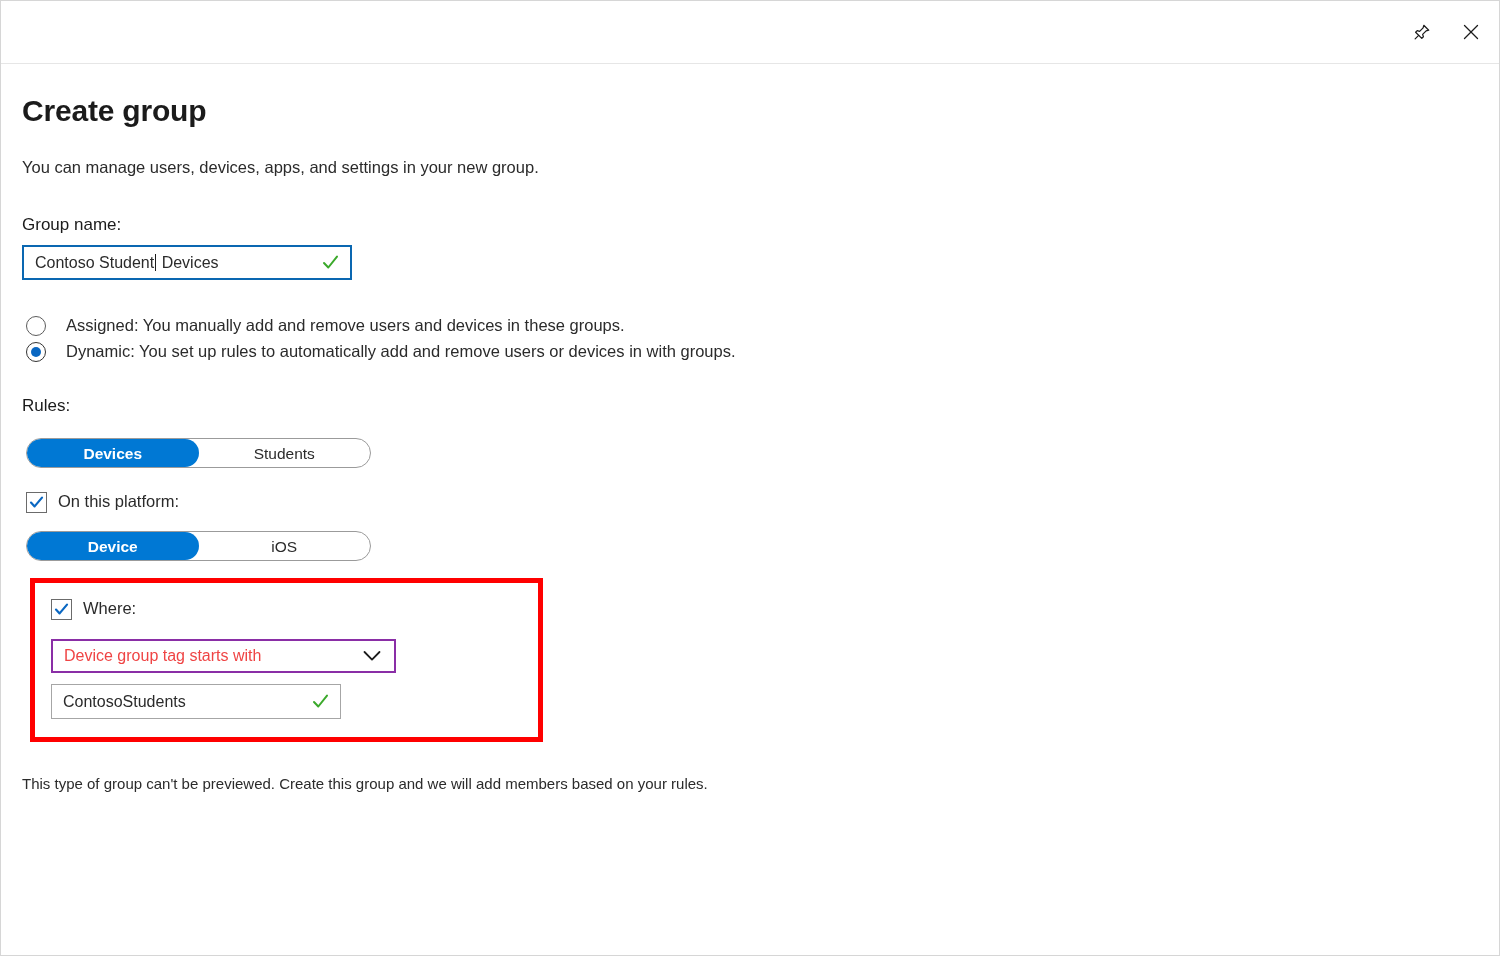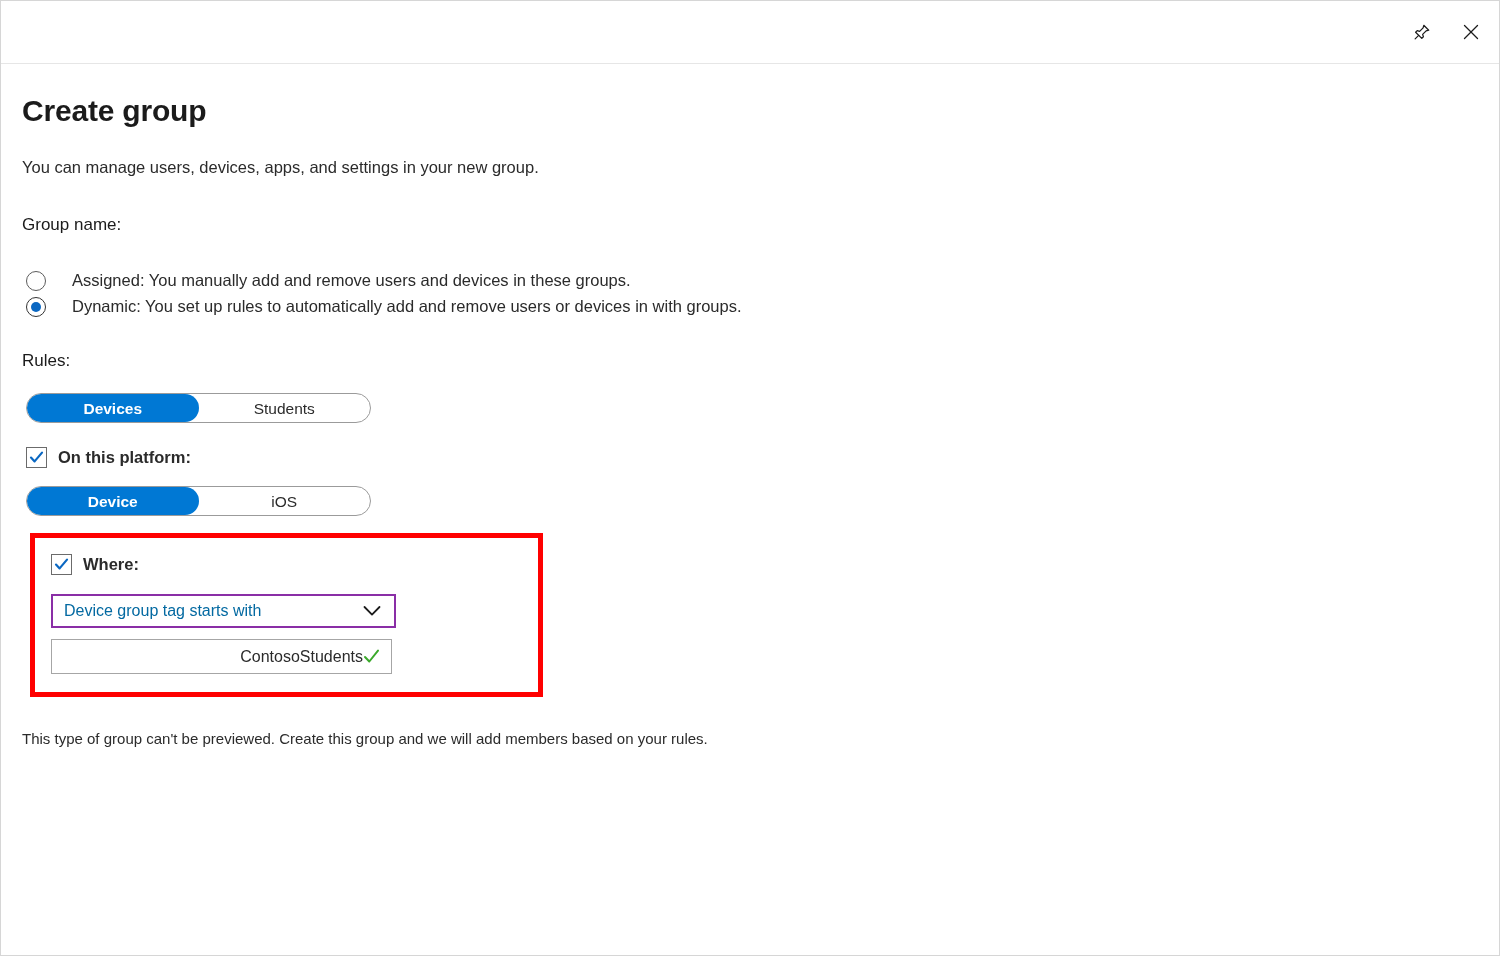--- a/index.html
+++ b/index.html
@@ -79,21 +79,21 @@
   
   .text-input-wrap {
     position: relative;
     width: 330px;
     height: 35px;
     display: flex;
     align-items: center;
     background: #ffffff;
   }
   .text-input-wrap.focused { border: 2px solid #0a67b1; }
-  .text-input-wrap.plain   { border: 1px solid #a6a6a6; width: 341px; text-align: right; }
+  .text-input-wrap.plain   { border: 1px solid #a6a6a6; width: 290px; }
 
   .text-input-value {
     flex: 1;
     font-size: 16px;
     color: #2b2b2b;
     padding-left: 11px;
     white-space: nowrap;
     overflow: hidden;
     line-height: 1;
   }
@@ -130,29 +130,28 @@
   }
   .radio-outer.checked { border-color: #333333; }
   .radio-dot {
     width: 10px; height: 10px;
     border-radius: 50%;
     background: #0a67c2;
   }
   .radio-label {
     font-size: 16.5px;
     color: #2b2b2b;
-    margin-left: 26px;
+    margin-left: 20px;
     line-height: 1.2;
   }
 
   
   .check-row {
     display: flex;
-    align-items: center;
-    font-weight: bold;
+    align-items: flex-start;
   }
   .checkbox-box {
     width: 21px; height: 21px;
     border: 1.6px solid #6b6b6b;
     background: #ffffff;
     display: flex;
     align-items: center;
     justify-content: center;
     flex: 0 0 auto;
   }
@@ -200,21 +199,21 @@
     height: 34px;
     border: 2px solid #8a2ea6;
     background: #ffffff;
     display: flex;
     align-items: center;
     cursor: pointer;
   }
   .dropdown-text {
     flex: 1;
     font-size: 16px;
-    color: #0369a1;
+    color: #ef4444;
     padding-left: 11px;
     line-height: 1;
   }
   .dropdown-chevron {
     margin-right: 13px;
     display: flex;
     align-items: center;
   }
 
   
@@ -265,20 +264,28 @@
   </div>
 
   <div id="panel-body">
 
     <h1 id="page-title">Create group</h1>
 
     <p id="page-subtitle">You can manage users, devices, apps, and settings in your new group.</p>
 
     <div>
       <div class="field-label">Group name:</div>
+      <div class="text-input-wrap focused">
+        <div class="text-input-value"><span>Contoso Student</span><span class="caret"></span><span> Devices</span></div>
+        <span class="check-ok">
+          <svg width="17" height="17" viewBox="0 0 17 17">
+            <polyline points="2,9 6.3,13.5 15,2.6" fill="none" stroke="#3ba92b" stroke-width="2" stroke-linecap="round" stroke-linejoin="round"></polyline>
+          </svg>
+        </span>
+      </div>
     </div>
 
     <div style="margin-top:36px">
 
       <div class="radio-row">
         <span class="radio-outer"></span>
         <span class="radio-label">Assigned: You manually add and remove users and devices in these groups.</span>
       </div>
 
       <div class="radio-row">

